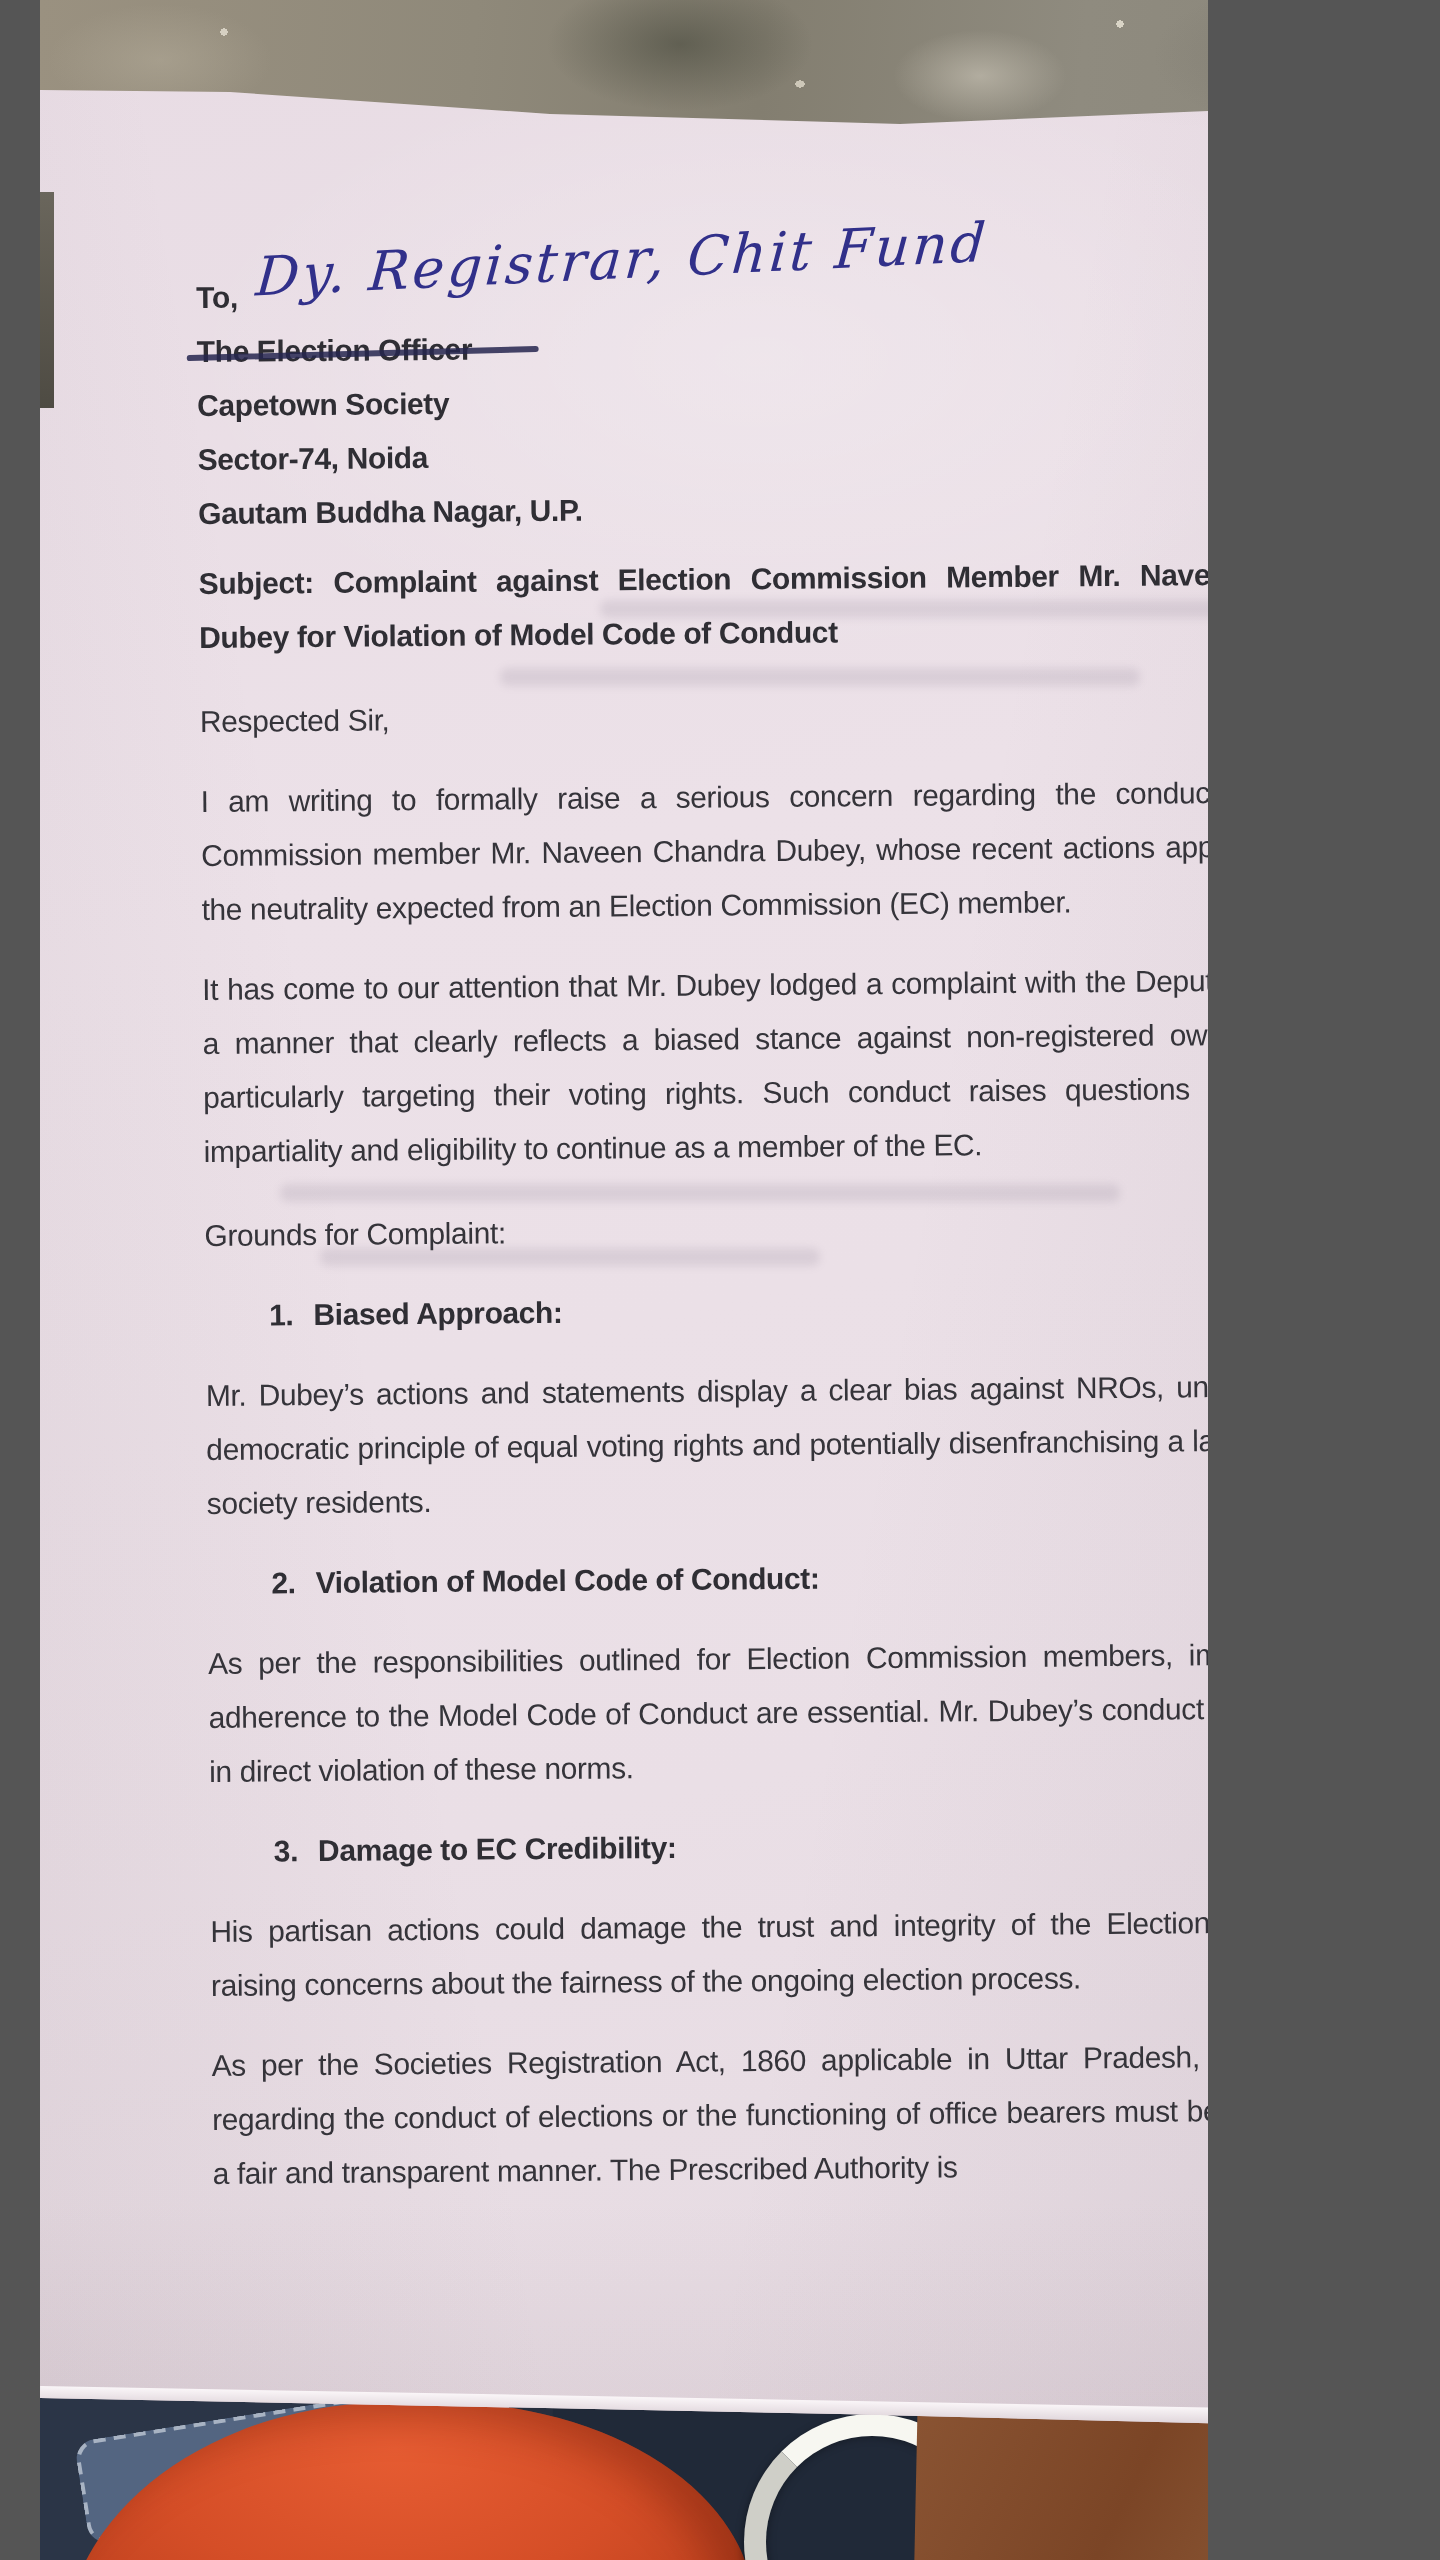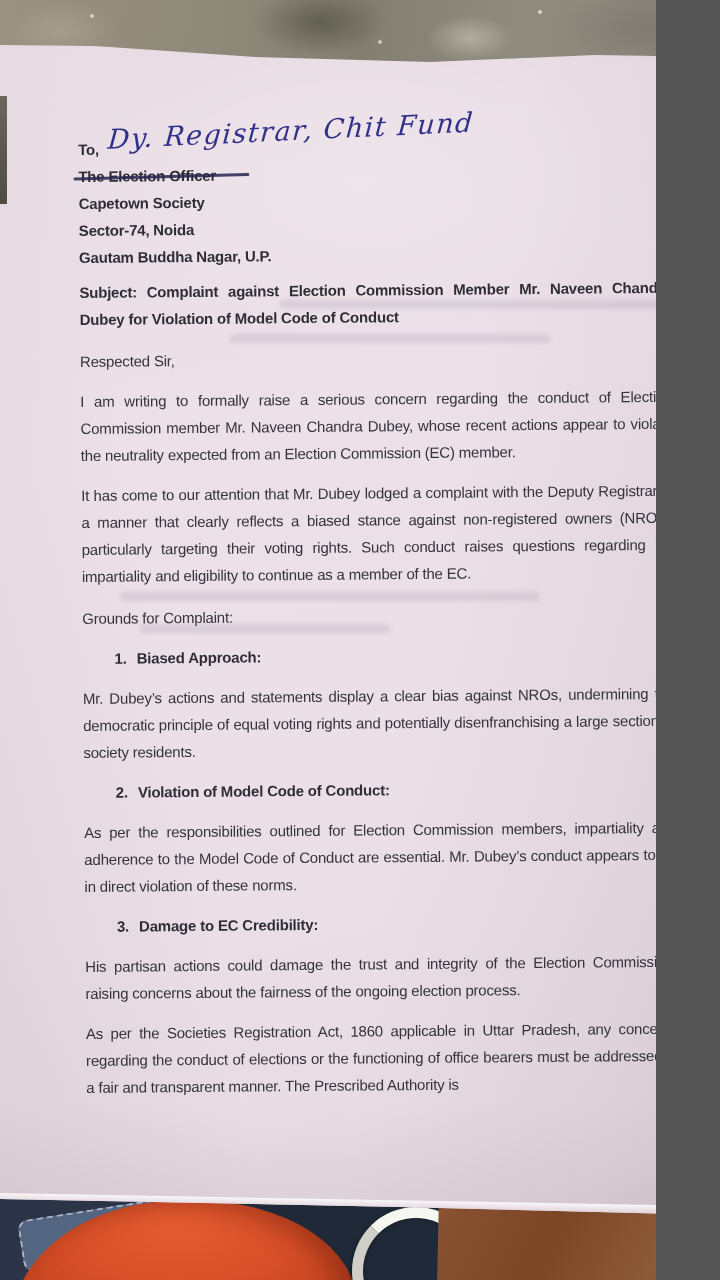--- a/index.html
+++ b/index.html
@@ -1,18 +1,18 @@
 <!DOCTYPE html>
 <html><head>
 <meta charset="utf-8">
 <style>
   html,body{margin:0;padding:0;background:#555;}
   .scene{
-    position:relative;width:656px;height:1280px;overflow:hidden;
-    font-family:"Liberation Sans",sans-serif;background:#8f8a7b;
+    position:relative;width:584px;height:1280px;overflow:hidden;
+    font-family:"Liberation Sans",sans-serif;background:#8f8a7b;margin-left:20px;
   }
   
   .floor-top{
     position:absolute;left:0;top:0;width:720px;height:95px;
     background:
       radial-gradient(3px 3px at 92px 16px, #d6d0c2 0 60%, transparent 61%),
       radial-gradient(3px 3px at 540px 12px, #d9d4c6 0 60%, transparent 61%),
       radial-gradient(4px 3px at 380px 42px, #cdc7b8 0 60%, transparent 61%),
       radial-gradient(95px 48px at 320px 22px, rgba(66,68,56,.55), rgba(66,68,56,0) 70%),
       radial-gradient(60px 32px at 470px 38px, rgba(216,210,196,.5), rgba(216,210,196,0) 72%),

